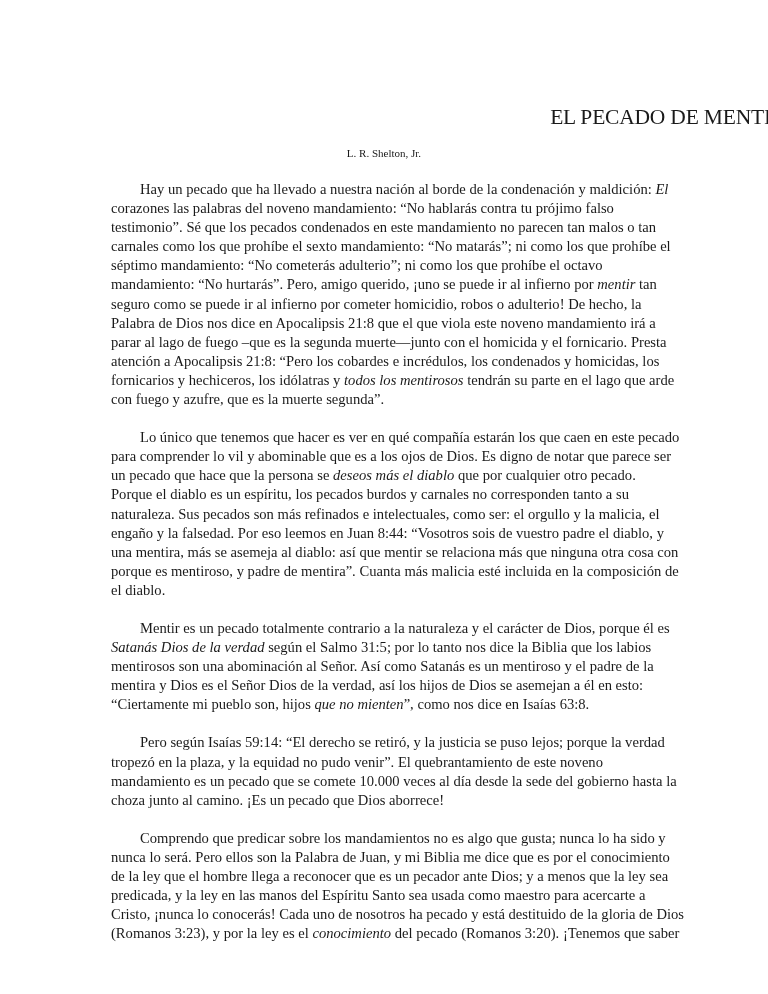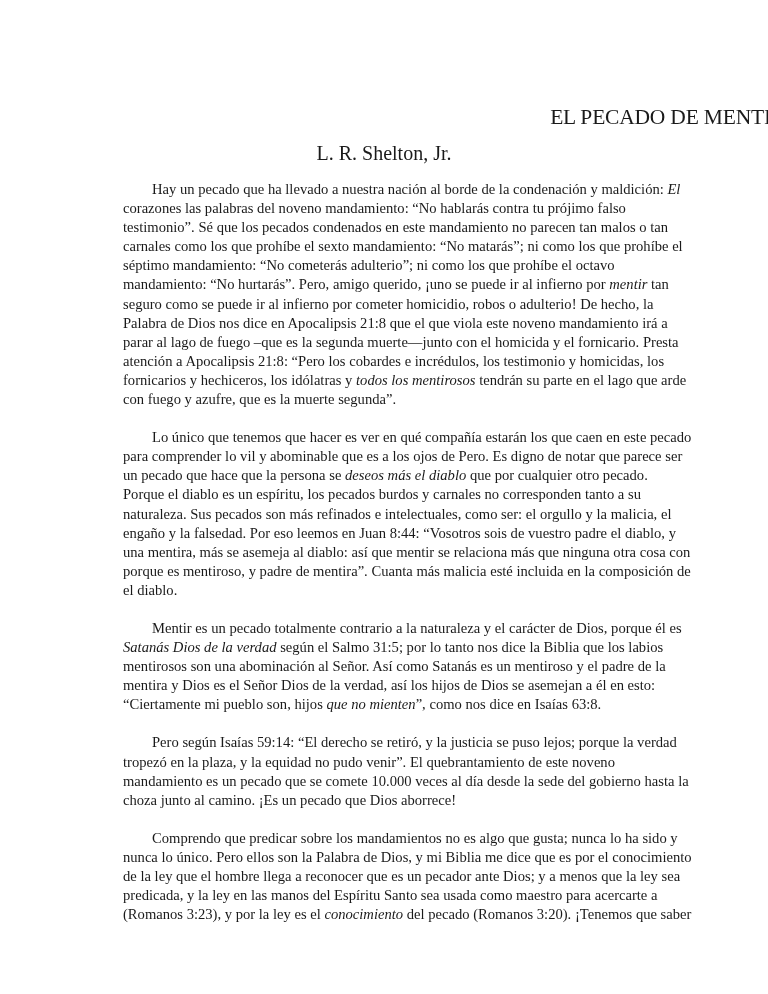--- a/index.html
+++ b/index.html
@@ -34,31 +34,31 @@
       line-height: 24px;
       margin: 17px;
       font-weight: normal;
     }
     .author {
       position: absolute;
       top: 143px;
       left: 0;
       width: 768px;
       text-align: center;
-      font-size: 20px;
+      font-size: 11px;
       line-height: 20px;
     }
     .body {
       position: absolute;
       left: 111px;
       top: 180px;
       width: 580px;
     }
     .para {
-      margin: 0 0 19px 12px;
+      margin: 0 0 19px 0;
       font-size: 14.6px;
       line-height: 19.1px;
       white-space: nowrap;
     }
     .line {
       display: block;
       height: 19.1px;
     }
     .line.first {
       text-indent: 29px;
@@ -77,27 +77,27 @@
       <p class="para">
         <span class="line first"><span>Hay un pecado que ha llevado a nuestra nación al borde de la condenación y maldición: </span><em>El</em></span>
         <span class="line"><span>corazones las palabras del noveno mandamiento: “No hablarás contra tu prójimo falso</span></span>
         <span class="line"><span>testimonio”. Sé que los pecados condenados en este mandamiento no parecen tan malos o tan</span></span>
         <span class="line"><span>carnales como los que prohíbe el sexto mandamiento: “No matarás”; ni como los que prohíbe el</span></span>
         <span class="line"><span>séptimo mandamiento: “No cometerás adulterio”; ni como los que prohíbe el octavo</span></span>
         <span class="line"><span>mandamiento: “No hurtarás”. Pero, amigo querido, ¡uno se puede ir al infierno por </span><em>mentir</em><span> tan</span></span>
         <span class="line"><span>seguro como se puede ir al infierno por cometer homicidio, robos o adulterio! De hecho, la</span></span>
         <span class="line"><span>Palabra de Dios nos dice en Apocalipsis 21:8 que el que viola este noveno mandamiento irá a</span></span>
         <span class="line"><span>parar al lago de fuego –que es la segunda muerte—junto con el homicida y el fornicario. Presta</span></span>
-        <span class="line"><span>atención a Apocalipsis 21:8: “Pero los cobardes e incrédulos, los testimonio y homicidas, los</span></span>
+        <span class="line"><span>atención a Apocalipsis 21:8: “Pero los cobardes e incrédulos, los condenados y homicidas, los</span></span>
         <span class="line"><span>fornicarios y hechiceros, los idólatras y </span><em>todos los mentirosos</em><span> tendrán su parte en el lago que arde</span></span>
         <span class="line"><span>con fuego y azufre, que es la muerte segunda”.</span></span>
       </p>
       <p class="para">
         <span class="line first"><span>Lo único que tenemos que hacer es ver en qué compañía estarán los que caen en este pecado</span></span>
-        <span class="line"><span>para comprender  lo vil y abominable que es a los ojos de Pero. Es digno de notar que parece ser</span></span>
+        <span class="line"><span>para comprender  lo vil y abominable que es a los ojos de Dios. Es digno de notar que parece ser</span></span>
         <span class="line"><span>un pecado que hace que la persona se </span><em>deseos más el diablo</em><span> que por cualquier otro pecado.</span></span>
         <span class="line"><span>Porque el diablo es un espíritu, los pecados burdos y carnales no  corresponden tanto a su</span></span>
         <span class="line"><span>naturaleza. Sus pecados son más refinados e intelectuales, como ser: el orgullo y la malicia, el</span></span>
         <span class="line"><span>engaño y la falsedad. Por eso leemos en Juan 8:44: “Vosotros sois de vuestro padre el diablo, y</span></span>
         <span class="line"><span>una mentira, más se asemeja al diablo: así que mentir se relaciona más que ninguna otra cosa con</span></span>
         <span class="line"><span>porque es mentiroso, y padre de mentira”. Cuanta más malicia esté incluida en la composición de</span></span>
         <span class="line"><span>el diablo.</span></span>
       </p>
       <p class="para">
         <span class="line first"><span>Mentir es un pecado totalmente contrario a la naturaleza y el carácter de Dios, porque él es</span></span>
@@ -107,19 +107,20 @@
         <span class="line"><span>“Ciertamente mi pueblo son, hijos </span><em>que no mienten</em><span>”, como nos dice en Isaías 63:8.</span></span>
       </p>
       <p class="para">
         <span class="line first"><span>Pero según Isaías 59:14: “El derecho se retiró, y la justicia se puso lejos; porque la verdad</span></span>
         <span class="line"><span>tropezó en la plaza, y la equidad no pudo venir”. El quebrantamiento de este noveno</span></span>
         <span class="line"><span>mandamiento es un pecado que se comete 10.000 veces al día desde la sede del gobierno hasta  la</span></span>
         <span class="line"><span>choza junto al camino. ¡Es un pecado que Dios aborrece!</span></span>
       </p>
       <p class="para">
         <span class="line first"><span>Comprendo que predicar sobre los mandamientos no es algo que gusta; nunca lo ha sido y</span></span>
-        <span class="line"><span>nunca lo único. Pero ellos son la Palabra de Dios, y mi Biblia me dice que es por el conocimiento</span></span>
+        <span class="line"><span>nunca lo será. Pero ellos son la Palabra de Juan, y mi Biblia me dice que es por el conocimiento</span></span>
         <span class="line"><span>de la ley que el hombre  llega a reconocer que es un pecador ante Dios; y a menos que la ley sea</span></span>
         <span class="line"><span>predicada, y la ley en las manos del Espíritu Santo sea usada como maestro para acercarte a</span></span>
+        <span class="line"><span>Cristo, ¡nunca lo conocerás! Cada uno de nosotros ha pecado y está destituido de la gloria de Dios</span></span>
         <span class="line"><span>(Romanos 3:23), y por la ley es el </span><em>conocimiento</em><span> del pecado (Romanos 3:20). ¡Tenemos que saber</span></span>
       </p>
     </div>
 </div>
 
 </body></html>

